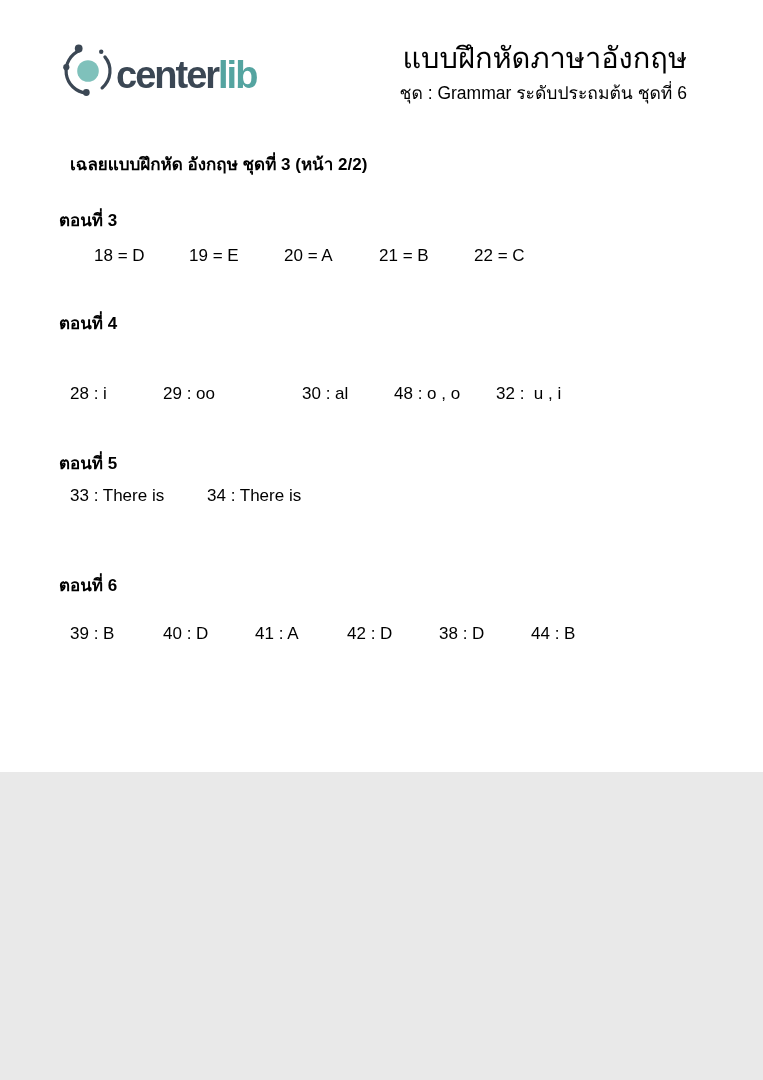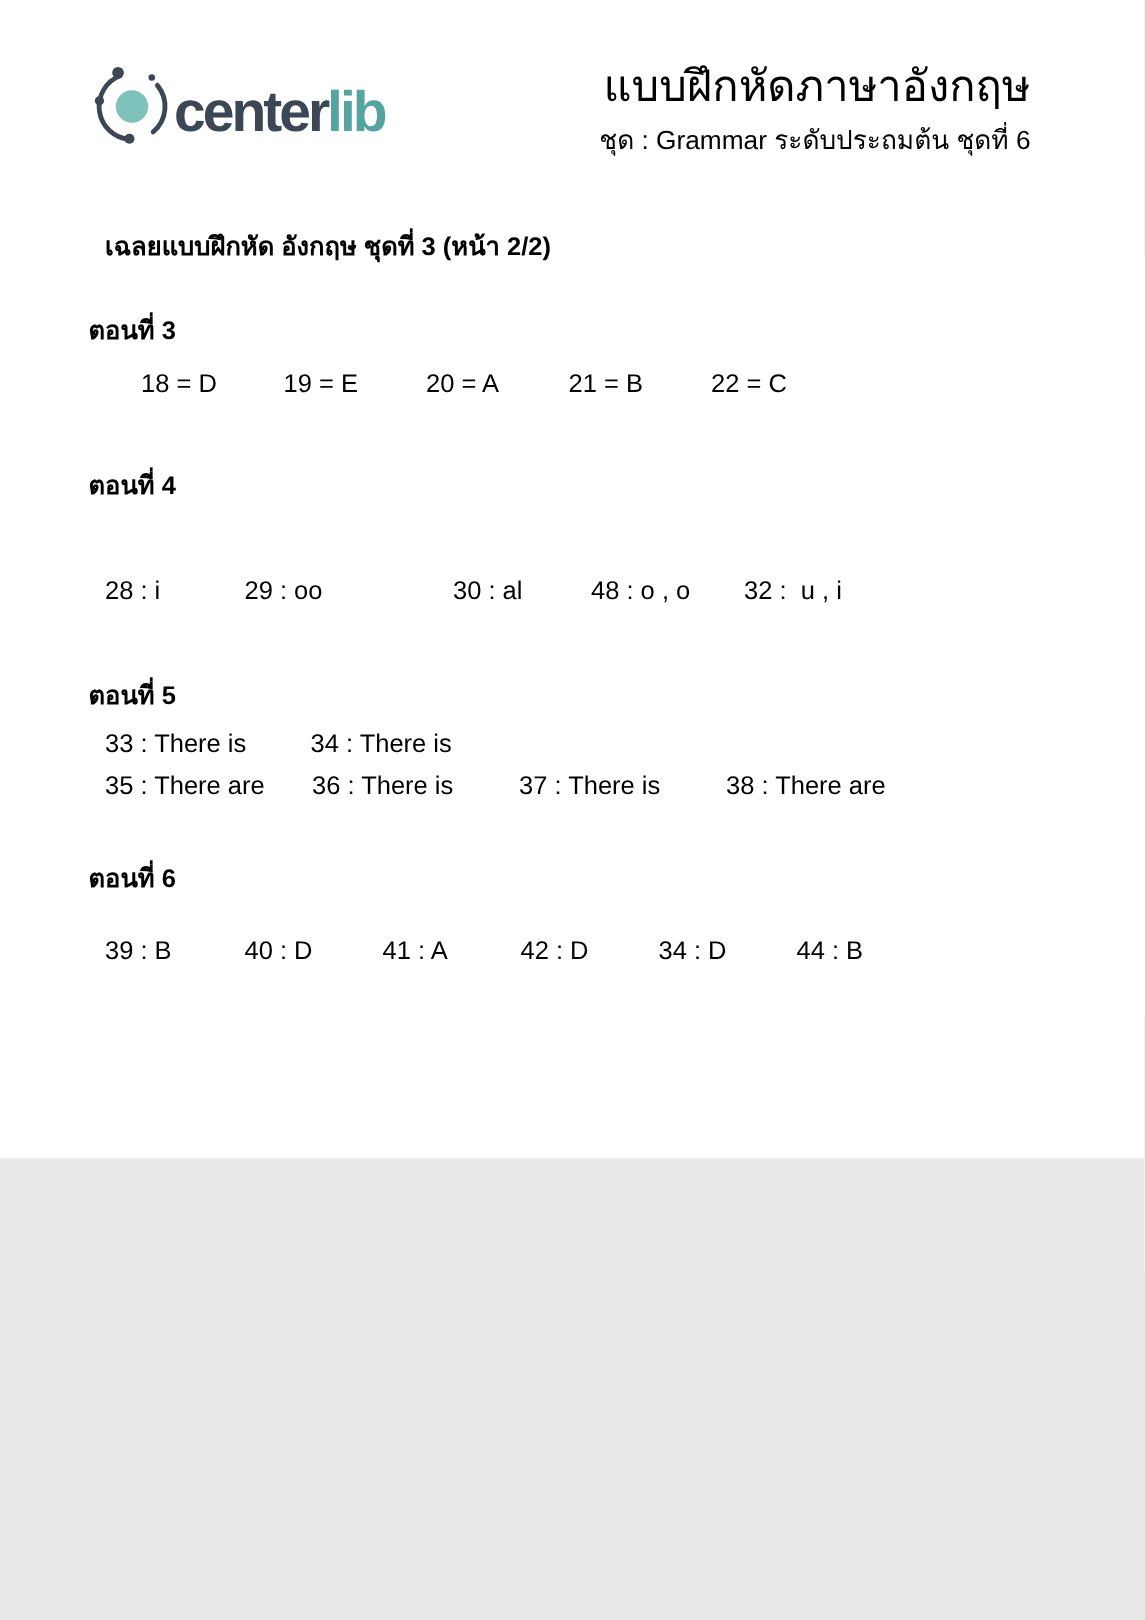--- a/index.html
+++ b/index.html
@@ -133,30 +133,24 @@
     <span class="cell w92">30 : al</span>
     <span class="cell w102">48 : o , o</span>
     <span class="cell">32 :  u , i</span>
   </div>
 
   <div class="sec-title s5-title">ตอนที่ 5</div>
   <div class="row s5-row1">
     <span class="cell w137">33 : There is</span>
     <span class="cell">34 : There is</span>
   </div>
-  <div class="row s5-row2">
-    <span class="cell w138">35 : There are</span>
-    <span class="cell w138">36 : There is</span>
-    <span class="cell w138">37 : There is</span>
-    <span class="cell">38 : There are</span>
-  </div>
 
   <div class="sec-title s6-title">ตอนที่ 6</div>
   <div class="row s6-row">
     <span class="cell w93">39 : B</span>
     <span class="cell w92">40 : D</span>
     <span class="cell w92">41 : A</span>
     <span class="cell w92">42 : D</span>
-    <span class="cell w92">34 : D</span>
+    <span class="cell w92">38 : D</span>
     <span class="cell">44 : B</span>
   </div>
 
 </div>
 
 </body></html>

